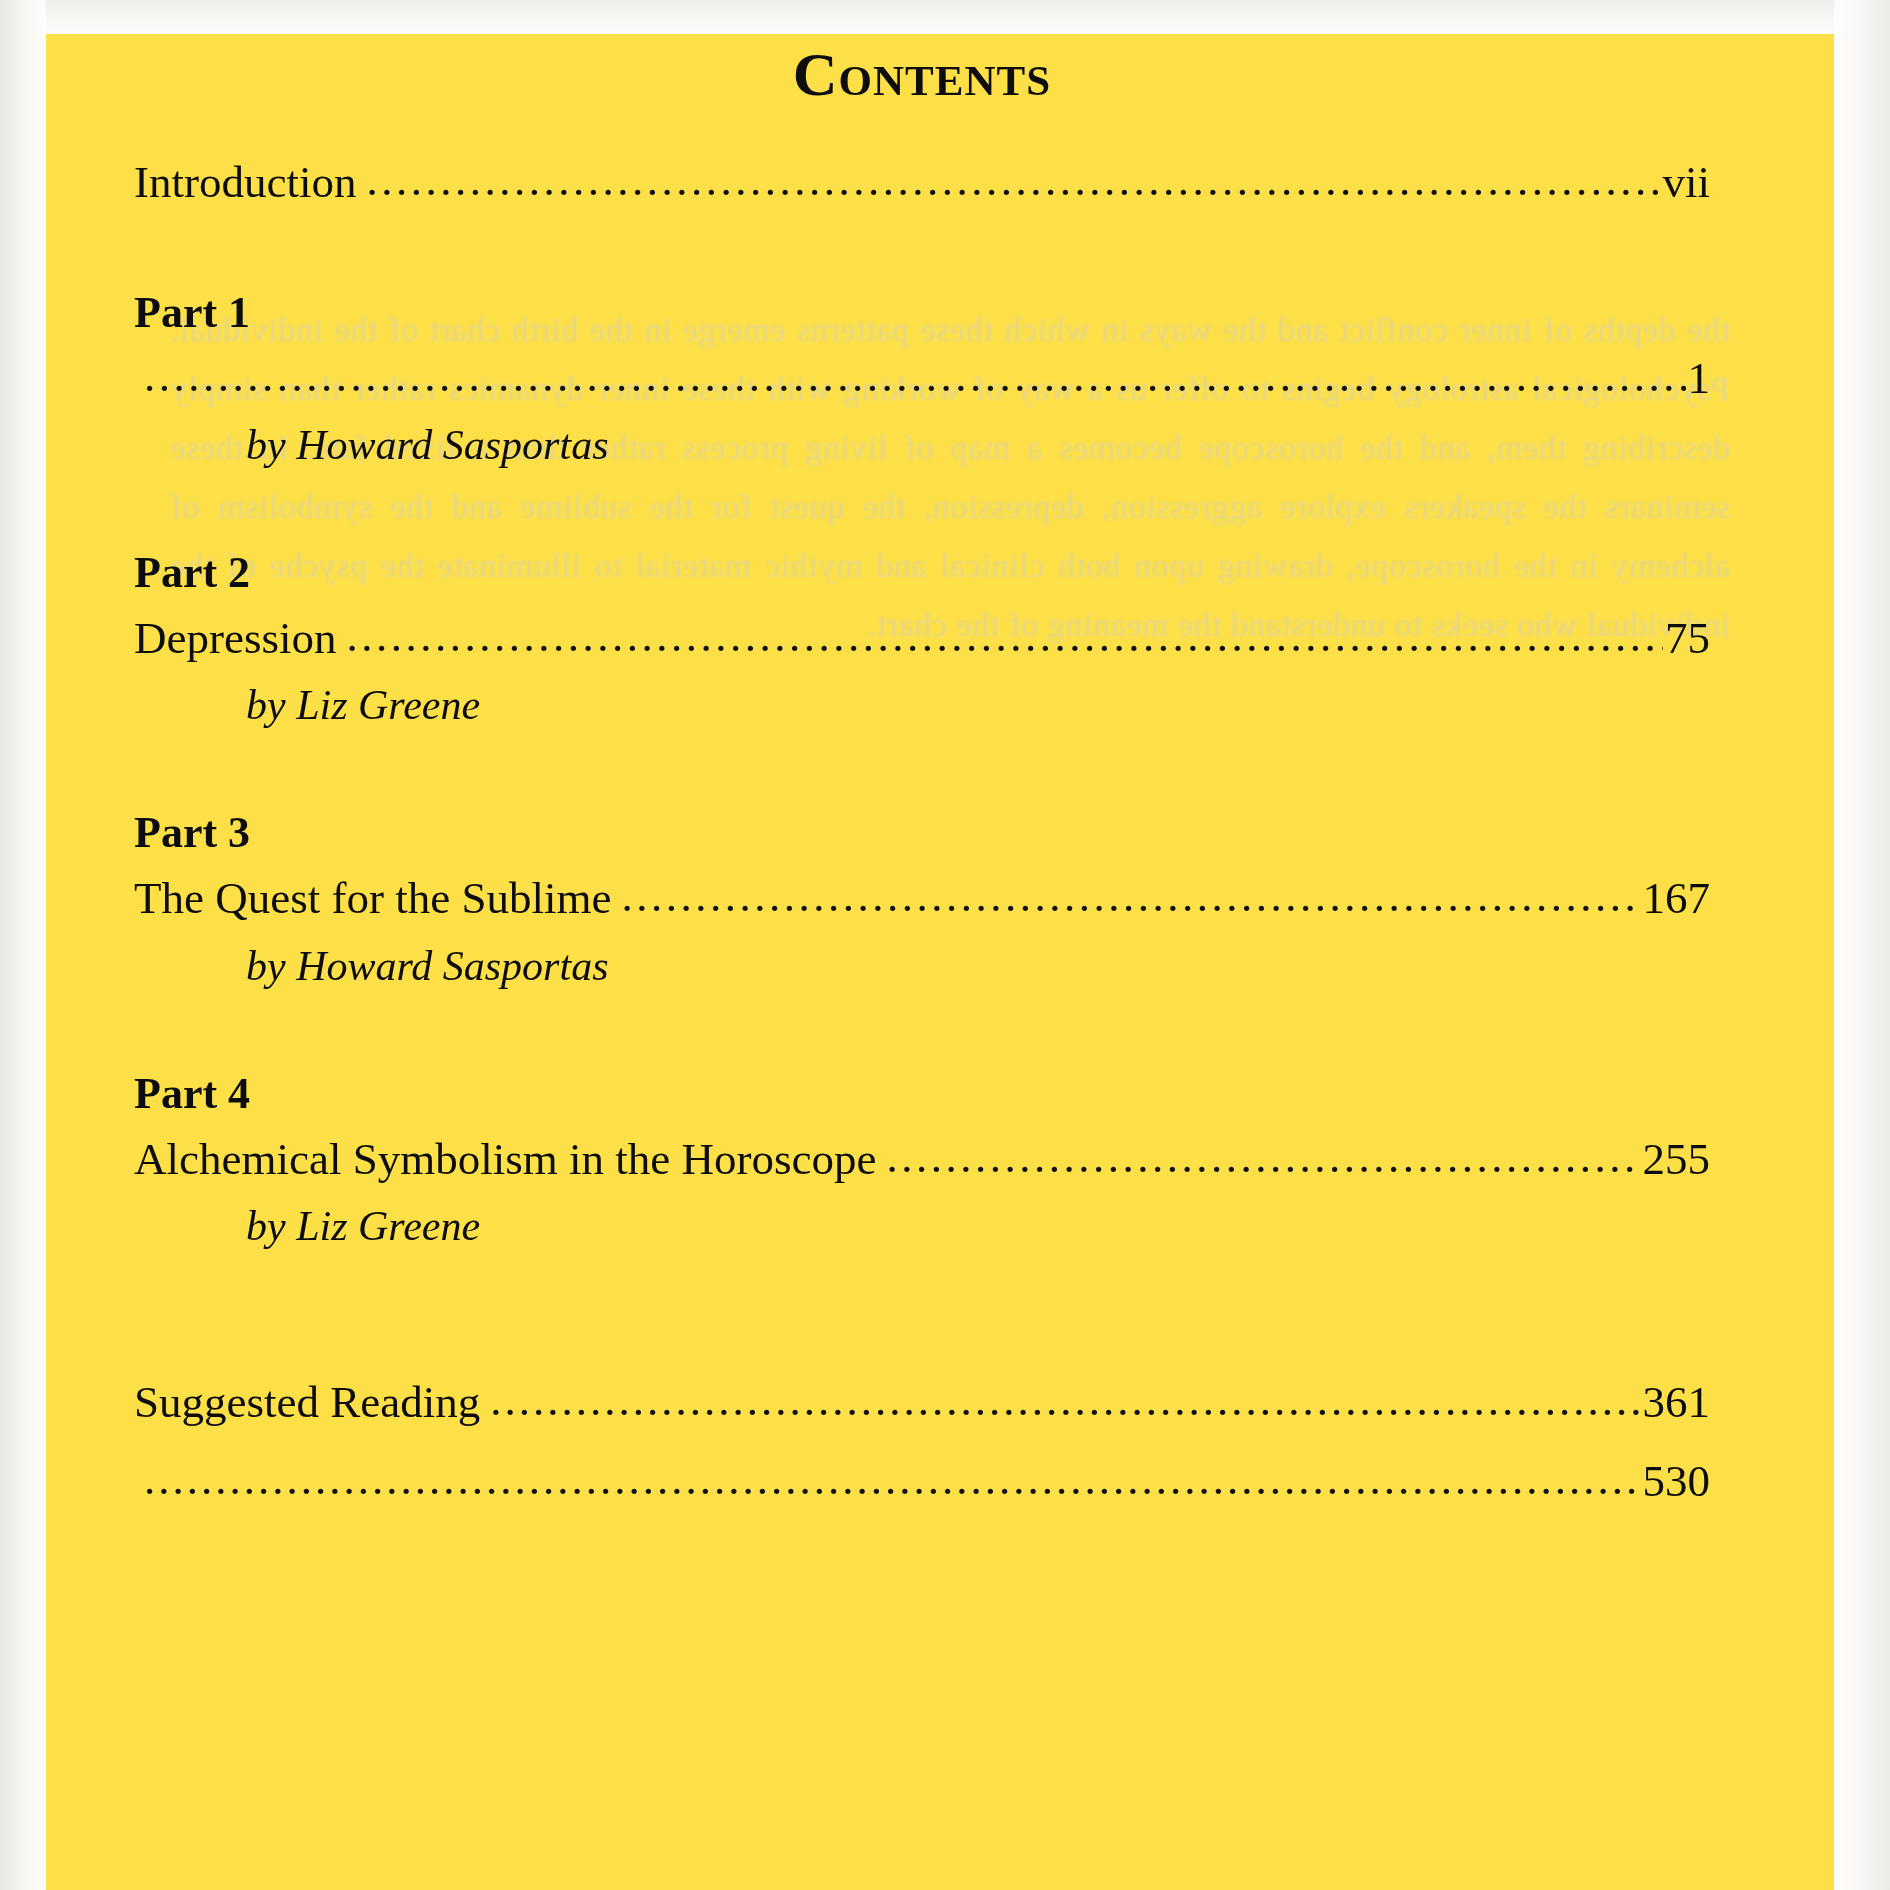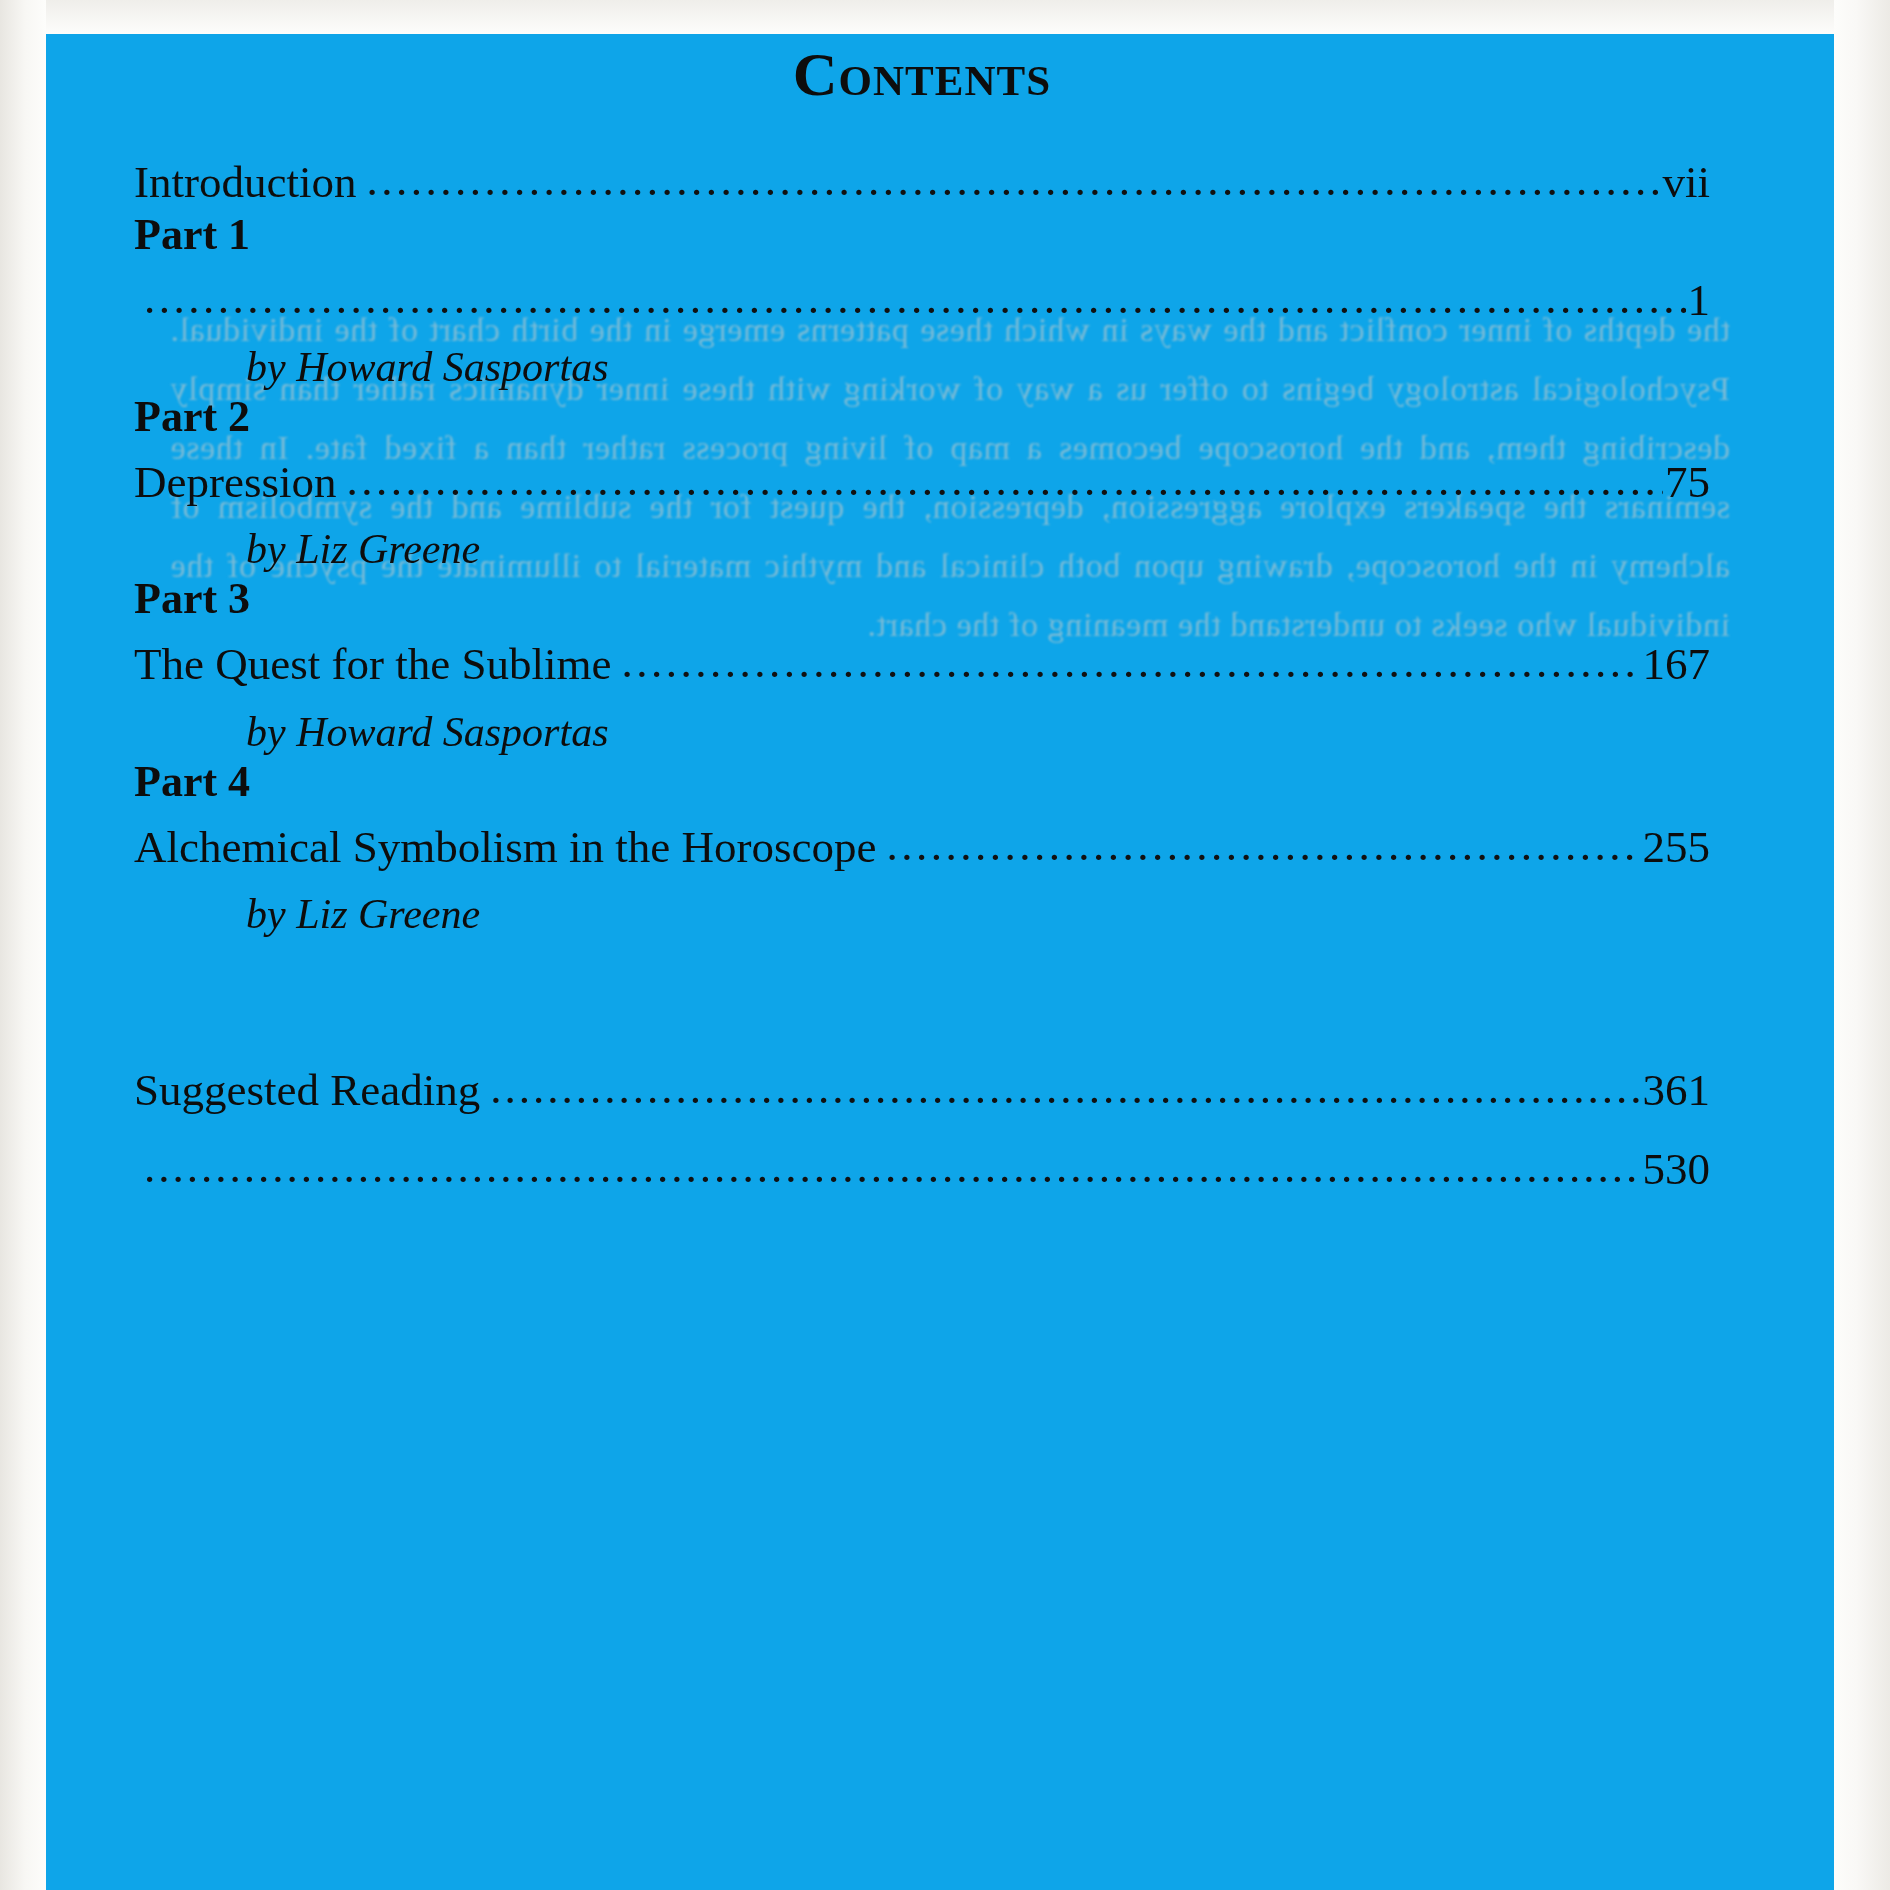--- a/index.html
+++ b/index.html
@@ -15,21 +15,21 @@
     position: relative;
     overflow: hidden;
   }
 
   
   .page {
     position: absolute;
     left: 0; top: 0;
     width: 1890px;
     height: 1890px;
-    background: #0ea5e9;
+    background: #fde047;
   }
 
   
   .edge-left {
     position: absolute;
     left: 0; top: 0;
     width: 46px; height: 1890px;
     background: linear-gradient(to right, #e8e6e1 0%, #f8f7f4 55%, #fdfdfb 100%);
     pointer-events: none;
   }
@@ -104,21 +104,21 @@
     position: relative;
     top: -2px;
   }
   .row .page-num {
     flex: 0 0 auto;
     font-size: 45px;
   }
 
   .intro-row { margin-top: 48px; }
 
-  .part-block { }
+  .part-block { margin-top: 78px; }
   .part-label {
     font-size: 44px;
     font-weight: 700;
     margin-bottom: 14px;
   }
   .byline {
     font-style: italic;
     font-size: 42px;
     margin-top: 16px;
     padding-left: 112px;

